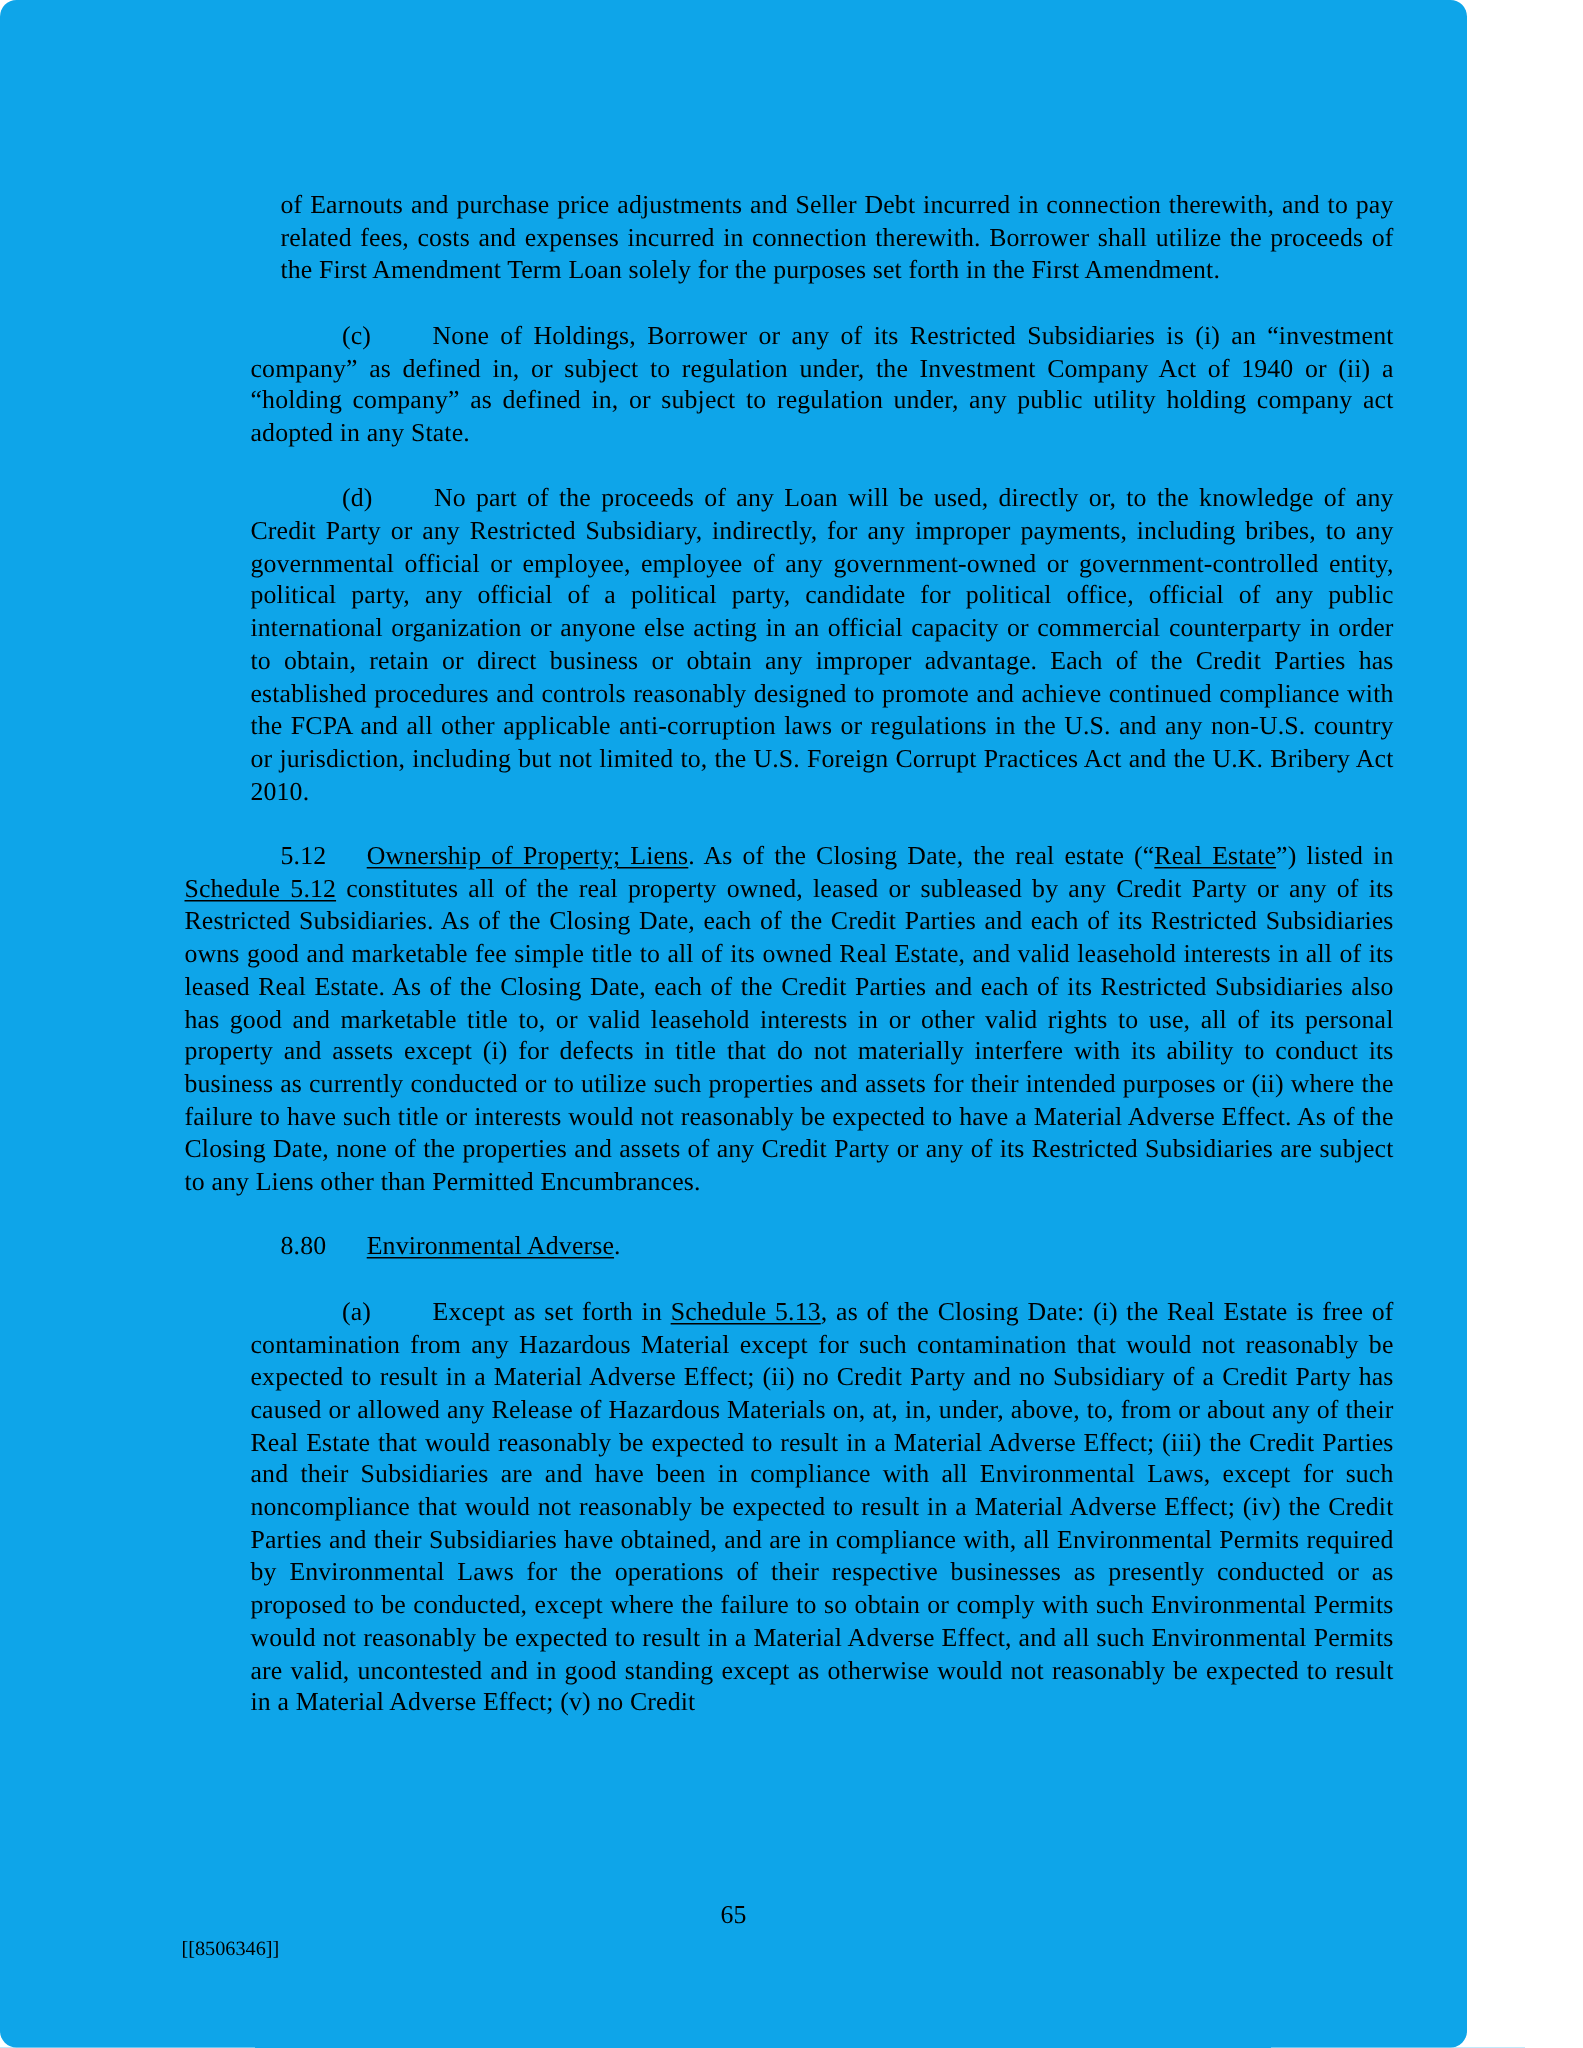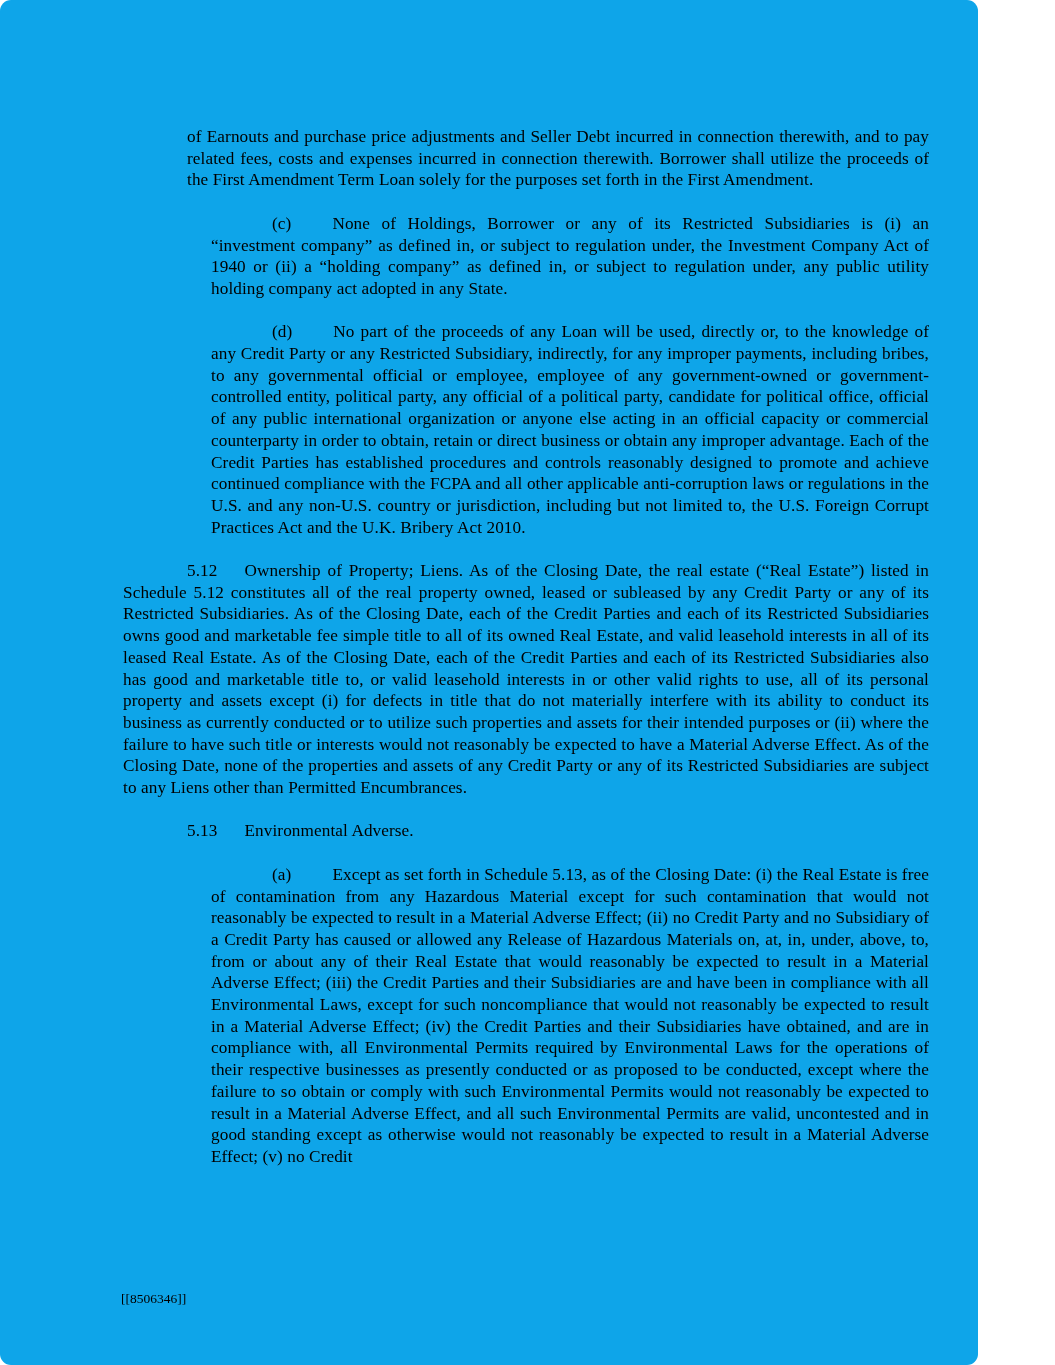--- a/index.html
+++ b/index.html
@@ -33,26 +33,26 @@
     margin: 0 0 21.7px 0;
     font-size: 17.2px;
     line-height: 21.7px;
     text-align: justify;
     letter-spacing: 0.1px;
   }
   p.para:last-child { margin-bottom: 0; }
   
   p.continuation { margin-left: 64px; text-indent: 0; }
   
-  p.lettered { margin-left: 88px; text-indent: 61px; }
+  p.lettered { margin-left: 44px; text-indent: 61px; }
   
   p.section { margin-left: 0; text-indent: 64px; }
   
   p.heading { margin-left: 64px; text-indent: 0; text-align: left; }
-  span.u { text-underline-offset: 2px; }
+  span.u { text-decoration: underline; text-underline-offset: 2px; }
   span.tab { display: inline-block; }
   span.tab-num { width: 27px; }
   span.tab-letter { width: 41px; }
   .page-number {
     position: absolute;
     top: 1266px;
     left: 0;
     width: 100%;
     text-align: center;
     font-size: 17.2px;
@@ -68,17 +68,18 @@
 </style>
 </head>
 <body>
 
 <div class="page">
   <div class="text-col" id="paragraph-host">
       <p class="para continuation"><span>of Earnouts and purchase price adjustments and Seller Debt incurred in connection therewith, and to pay related fees, costs and expenses incurred in connection therewith. Borrower shall utilize the proceeds of the First Amendment Term Loan solely for the purposes set forth in the First Amendment.</span></p>
       <p class="para lettered"><span>(c)</span><span class="tab tab-letter">&nbsp;</span><span>None of Holdings, Borrower or any of its Restricted Subsidiaries is (i) an “investment company” as defined in, or subject to regulation under, the Investment Company Act of 1940 or (ii) a “holding company” as defined in, or subject to regulation under, any public utility holding company act adopted in any State.</span></p>
       <p class="para lettered"><span>(d)</span><span class="tab tab-letter">&nbsp;</span><span>No part of the proceeds of any Loan will be used, directly or, to the knowledge of any Credit Party or any Restricted Subsidiary, indirectly, for any improper payments, including bribes, to any governmental official or employee, employee of any government-owned or government-controlled entity, political party, any official of a political party, candidate for political office, official of any public international organization or anyone else acting in an official capacity or commercial counterparty in order to obtain, retain or direct business or obtain any improper advantage. Each of the Credit Parties has established procedures and controls reasonably designed to promote and achieve continued compliance with the FCPA and all other applicable anti-corruption laws or regulations in the U.S. and any non-U.S. country or jurisdiction, including but not limited to, the U.S. Foreign Corrupt Practices Act and the U.K. Bribery Act 2010.</span></p>
       <p class="para section"><span>5.12</span><span class="tab tab-num">&nbsp;</span><span class="u">Ownership of Property; Liens</span><span>. As of the Closing Date, the real estate (“</span><span class="u">Real Estate</span><span>”) listed in </span><span class="u">Schedule 5.12</span><span> constitutes all of the real property owned, leased or subleased by any Credit Party or any of its Restricted Subsidiaries. As of the Closing Date, each of the Credit Parties and each of its Restricted Subsidiaries owns good and marketable fee simple title to all of its owned Real Estate, and valid leasehold interests in all of its leased Real Estate. As of the Closing Date, each of the Credit Parties and each of its Restricted Subsidiaries also has good and marketable title to, or valid leasehold interests in or other valid rights to use, all of its personal property and assets except (i) for defects in title that do not materially interfere with its ability to conduct its business as currently conducted or to utilize such properties and assets for their intended purposes or (ii) where the failure to have such title or interests would not reasonably be expected to have a Material Adverse Effect. As of the Closing Date, none of the properties and assets of any Credit Party or any of its Restricted Subsidiaries are subject to any Liens other than Permitted Encumbrances.</span></p>
-      <p class="para heading"><span>5.13</span><span class="tab tab-num">&nbsp;</span><span class="u">Environmental Adverse</span><span>.</span></p>
+      <p class="para heading"><span>8.80</span><span class="tab tab-num">&nbsp;</span><span class="u">Environmental Adverse</span><span>.</span></p>
       <p class="para lettered"><span>(a)</span><span class="tab tab-letter">&nbsp;</span><span>Except as set forth in </span><span class="u">Schedule 5.13</span><span>, as of the Closing Date: (i) the Real Estate is free of contamination from any Hazardous Material except for such contamination that would not reasonably be expected to result in a Material Adverse Effect; (ii) no Credit Party and no Subsidiary of a Credit Party has caused or allowed any Release of Hazardous Materials on, at, in, under, above, to, from or about any of their Real Estate that would reasonably be expected to result in a Material Adverse Effect; (iii) the Credit Parties and their Subsidiaries are and have been in compliance with all Environmental Laws, except for such noncompliance that would not reasonably be expected to result in a Material Adverse Effect; (iv) the Credit Parties and their Subsidiaries have obtained, and are in compliance with, all Environmental Permits required by Environmental Laws for the operations of their respective businesses as presently conducted or as proposed to be conducted, except where the failure to so obtain or comply with such Environmental Permits would not reasonably be expected to result in a Material Adverse Effect, and all such Environmental Permits are valid, uncontested and in good standing except as otherwise would not reasonably be expected to result in a Material Adverse Effect; (v) no Credit</span></p>
     </div>
+  <div class="page-number">65</div>
   <div class="doc-stamp">[[8506346]]</div>
 </div>
 
 </body></html>

